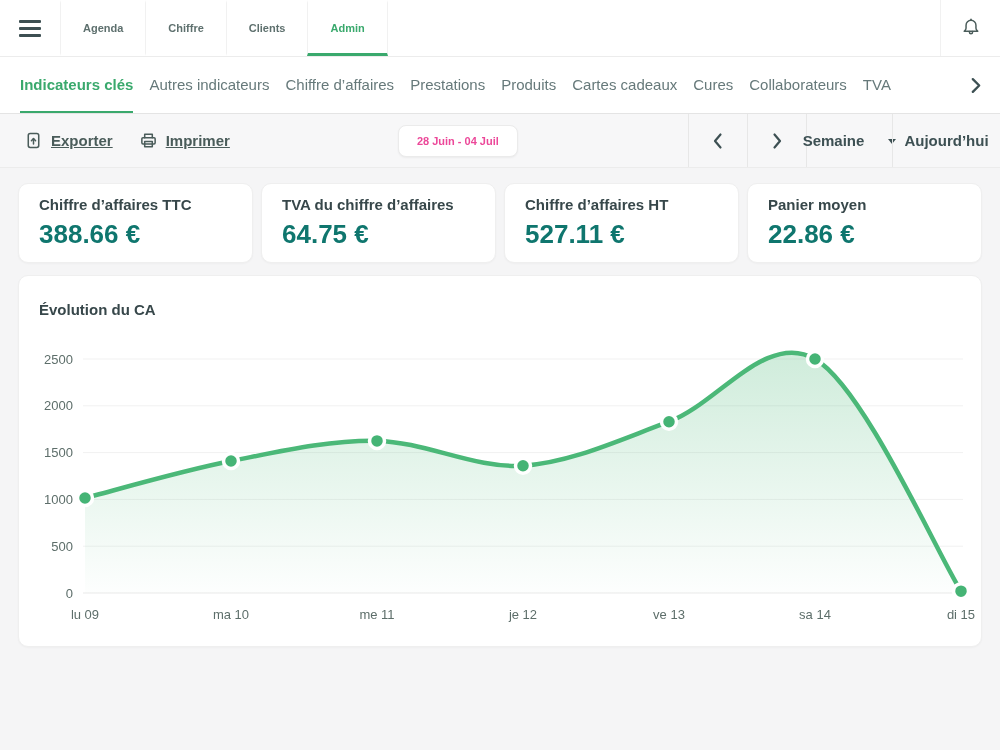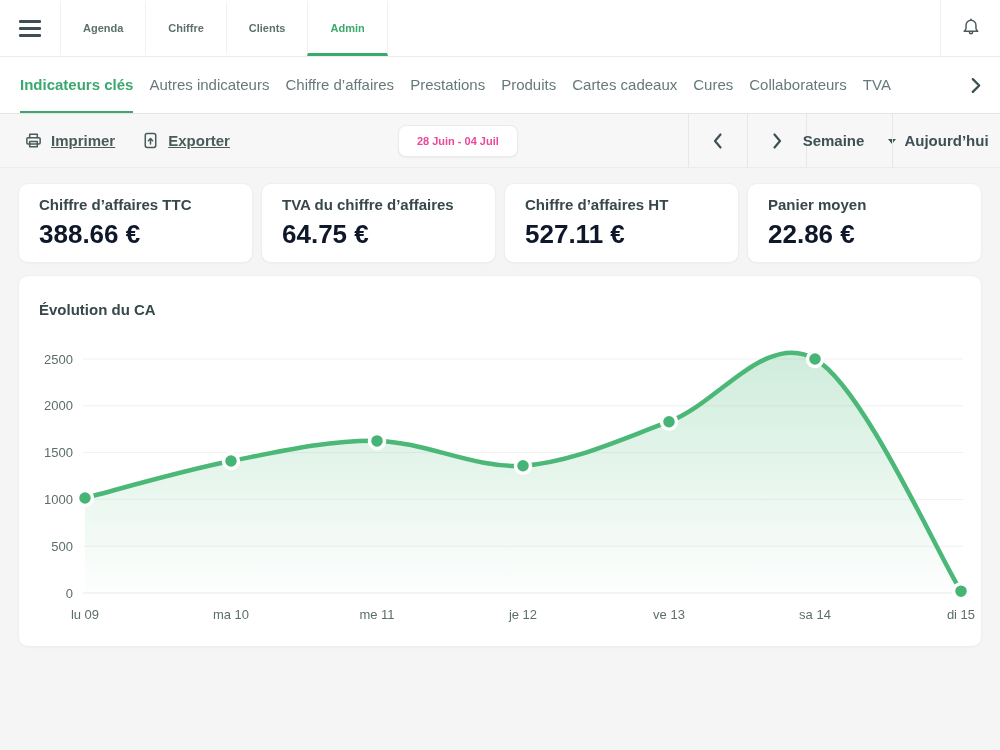--- a/index.html
+++ b/index.html
@@ -45,21 +45,21 @@
   .tb-today { width:108px; }
   .caret-down { width:0; height:0; border-left:4.5px solid transparent; border-right:4.5px solid transparent;
     border-top:5px solid #3d5053; margin-top:2px; }
 
   
   .content { padding:15px 18px 0; }
   .kpi-row { display:flex; gap:8px; }
   .kpi-card { flex:1; background:#fff; border:1px solid #efefef; border-radius:10px;
     padding:12px 20px 13px; box-shadow:0 1px 2px rgba(0,0,0,.03); }
   .kpi-label { font-size:15px; font-weight:700; color:#37474a; line-height:18px; }
-  .kpi-value { margin-top:5px; font-size:26px; font-weight:700; color:#0f172a; line-height:30px; }
+  .kpi-value { margin-top:5px; font-size:26px; font-weight:700; color:#0f766e; line-height:30px; }
 
   .chart-card { margin-top:12px; background:#fff; border:1px solid #efefef; border-radius:10px;
     box-shadow:0 1px 2px rgba(0,0,0,.03); height:372px; position:relative; overflow:hidden; }
   .chart-title { position:absolute; top:25px; left:20px; font-size:15px; font-weight:600; color:#37474a; }
   .chart-svg { position:absolute; left:0; top:40px; }
 
   .icon-stroke { stroke:#4a5c5a; stroke-width:1.6; fill:none; stroke-linecap:round; stroke-linejoin:round; }
   .chev { stroke:#3d5053; stroke-width:2.2; fill:none; stroke-linecap:round; stroke-linejoin:round; }
 </style>
 </head>
@@ -101,33 +101,33 @@
   <div class="subnav-more">
     <svg width="12" height="17" viewBox="0 0 10 16">
       <polyline class="chev" points="2,2 8,8 2,14"></polyline>
     </svg>
   </div>
 </nav>
 
 <div class="toolbar">
   <button class="tool-link">
     <svg width="19" height="19" viewBox="0 0 20 20">
+      <rect class="icon-stroke" x="4.5" y="2.7" width="11" height="14.6" rx="2"></rect>
+      <path class="icon-stroke" d="M10 13.6V8.2"></path>
+      <path class="icon-stroke" d="M7.8 10.2 10 8l2.2 2.2"></path>
+    </svg>
+    <span class="lbl">Exporter</span>
+  </button>
+  <button class="tool-link">
+    <svg width="19" height="19" viewBox="0 0 20 20">
       <path class="icon-stroke" d="M6 7V3.4h8V7"></path>
       <rect class="icon-stroke" x="3" y="7" width="14" height="6.6" rx="1.2"></rect>
       <rect class="icon-stroke" x="6" y="11" width="8" height="5.6"></rect>
     </svg>
     <span class="lbl">Imprimer</span>
-  </button>
-  <button class="tool-link">
-    <svg width="19" height="19" viewBox="0 0 20 20">
-      <rect class="icon-stroke" x="4.5" y="2.7" width="11" height="14.6" rx="2"></rect>
-      <path class="icon-stroke" d="M10 13.6V8.2"></path>
-      <path class="icon-stroke" d="M7.8 10.2 10 8l2.2 2.2"></path>
-    </svg>
-    <span class="lbl">Exporter</span>
   </button>
 
   <button class="date-btn">28 Juin - 04 Juil</button>
 
   <div class="toolbar-right">
     <button class="tb-cell tb-prev">
       <svg width="12" height="18" viewBox="0 0 12 18">
         <polyline class="chev" points="8.5,2.5 3,9 8.5,15.5"></polyline>
       </svg>
     </button>

